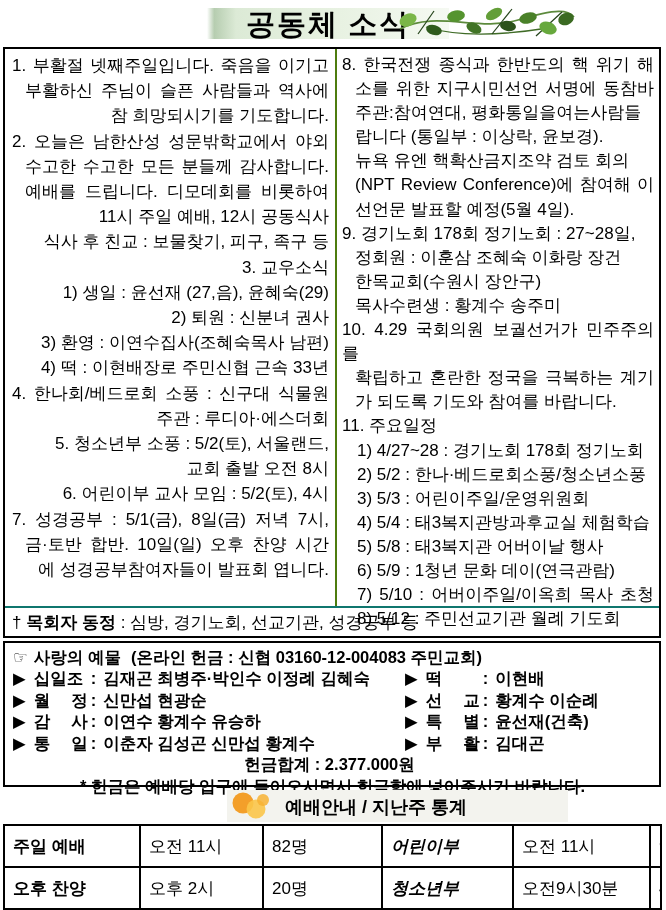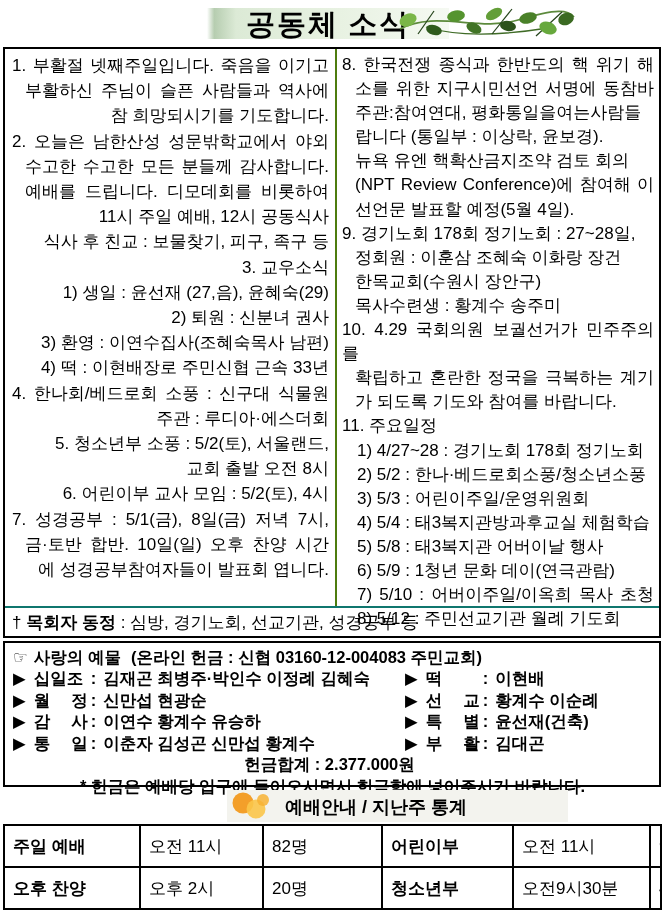--- a/index.html
+++ b/index.html
@@ -50,21 +50,21 @@
   
   .whead{position:absolute;top:790px;left:200px;width:341px;height:32px;background:#f3f3ee;margin-left:27px;}
   .blob{position:absolute;left:2px;top:2px;width:46px;height:28px;}
   .wt{position:absolute;left:58px;top:5px;font-size:18px;font-weight:bold;white-space:nowrap;}
 
   
   .stats{position:absolute;top:824px;left:3px;width:659px;border-collapse:collapse;table-layout:fixed;}
   .stats td{border:2px solid #000;height:24px;text-align:left;font-size:17px;padding:8px;
             overflow:hidden;white-space:nowrap;}
   .stats td.hd{font-weight:bold;}
-  .c0{width:118px;}.c1{width:105px;}.c2{width:101px;}.c3{width:113px;}.c4{width:119px;}.c5{width:auto;}
+  .c0{width:118px;}.c1{width:105px;}.c2{width:101px;}.c3{width:113px;font-style:italic;}.c4{width:119px;}.c5{width:auto;}
 </style>
 </head>
 <body>
 
 <div class="page">
 
   <div class="header">
     <div class="band"></div>
     <div class="title">공동체 소식</div>
     <svg class="leaves" viewBox="0 0 182 42">

